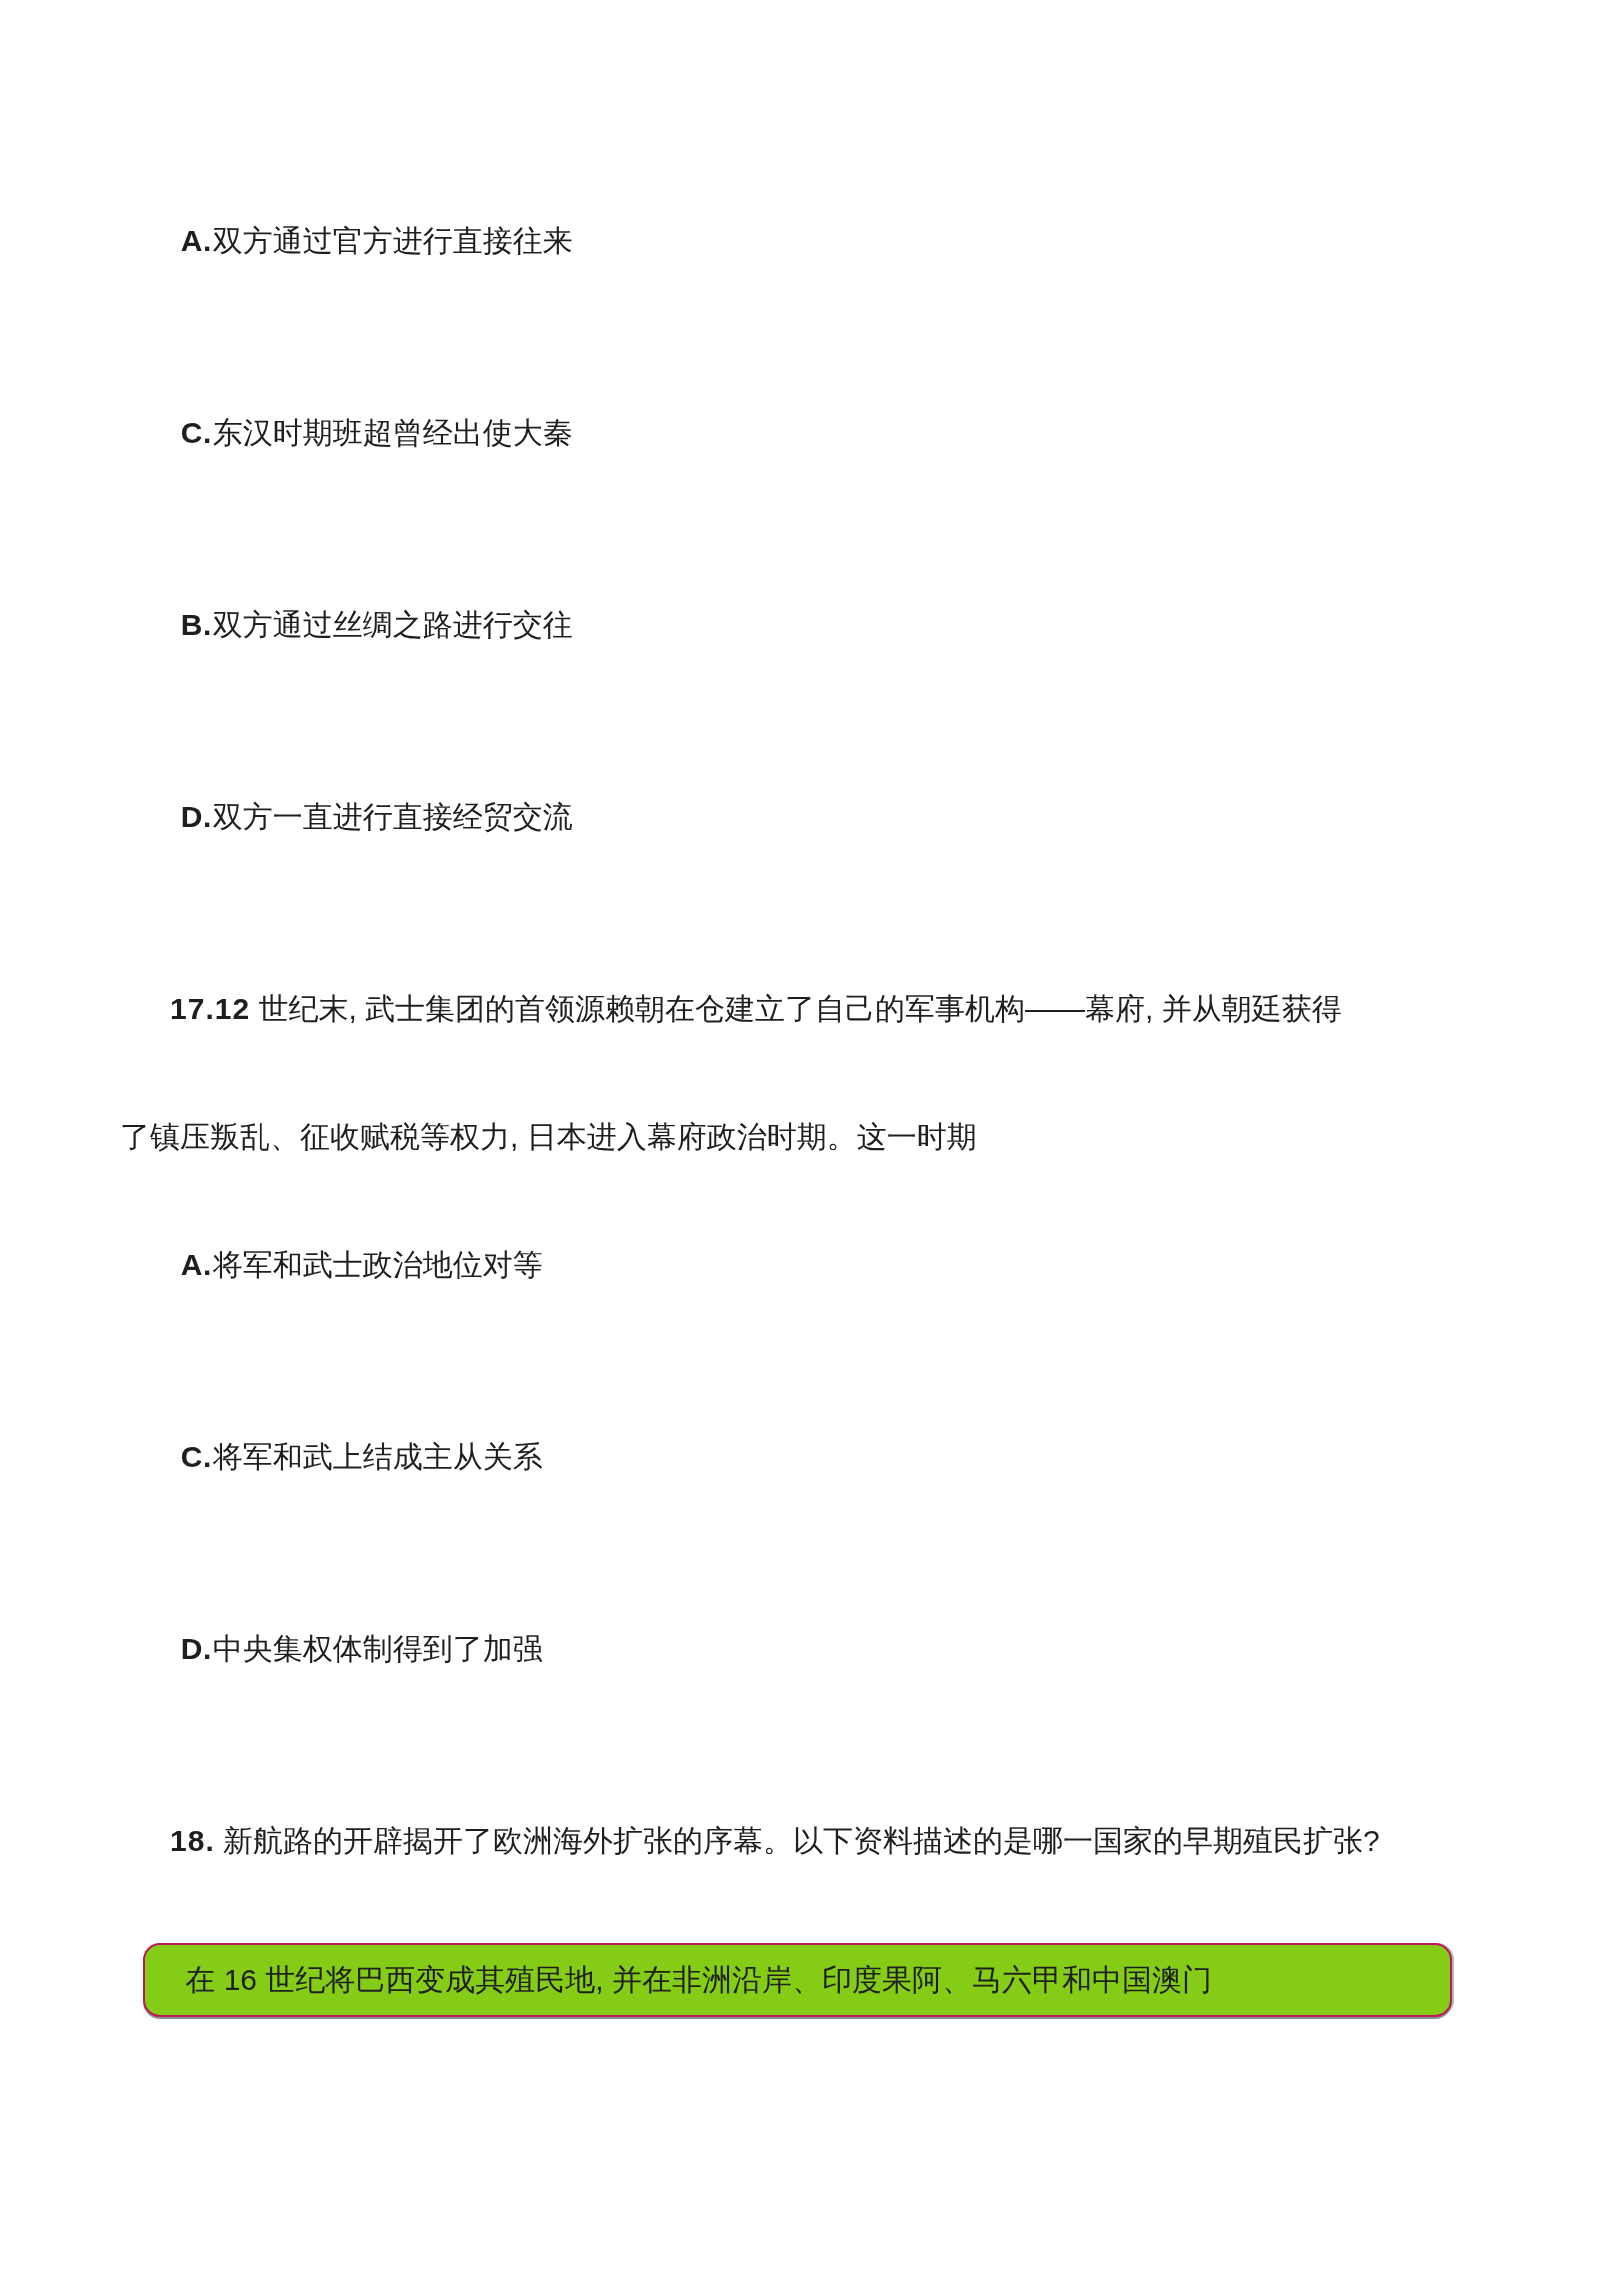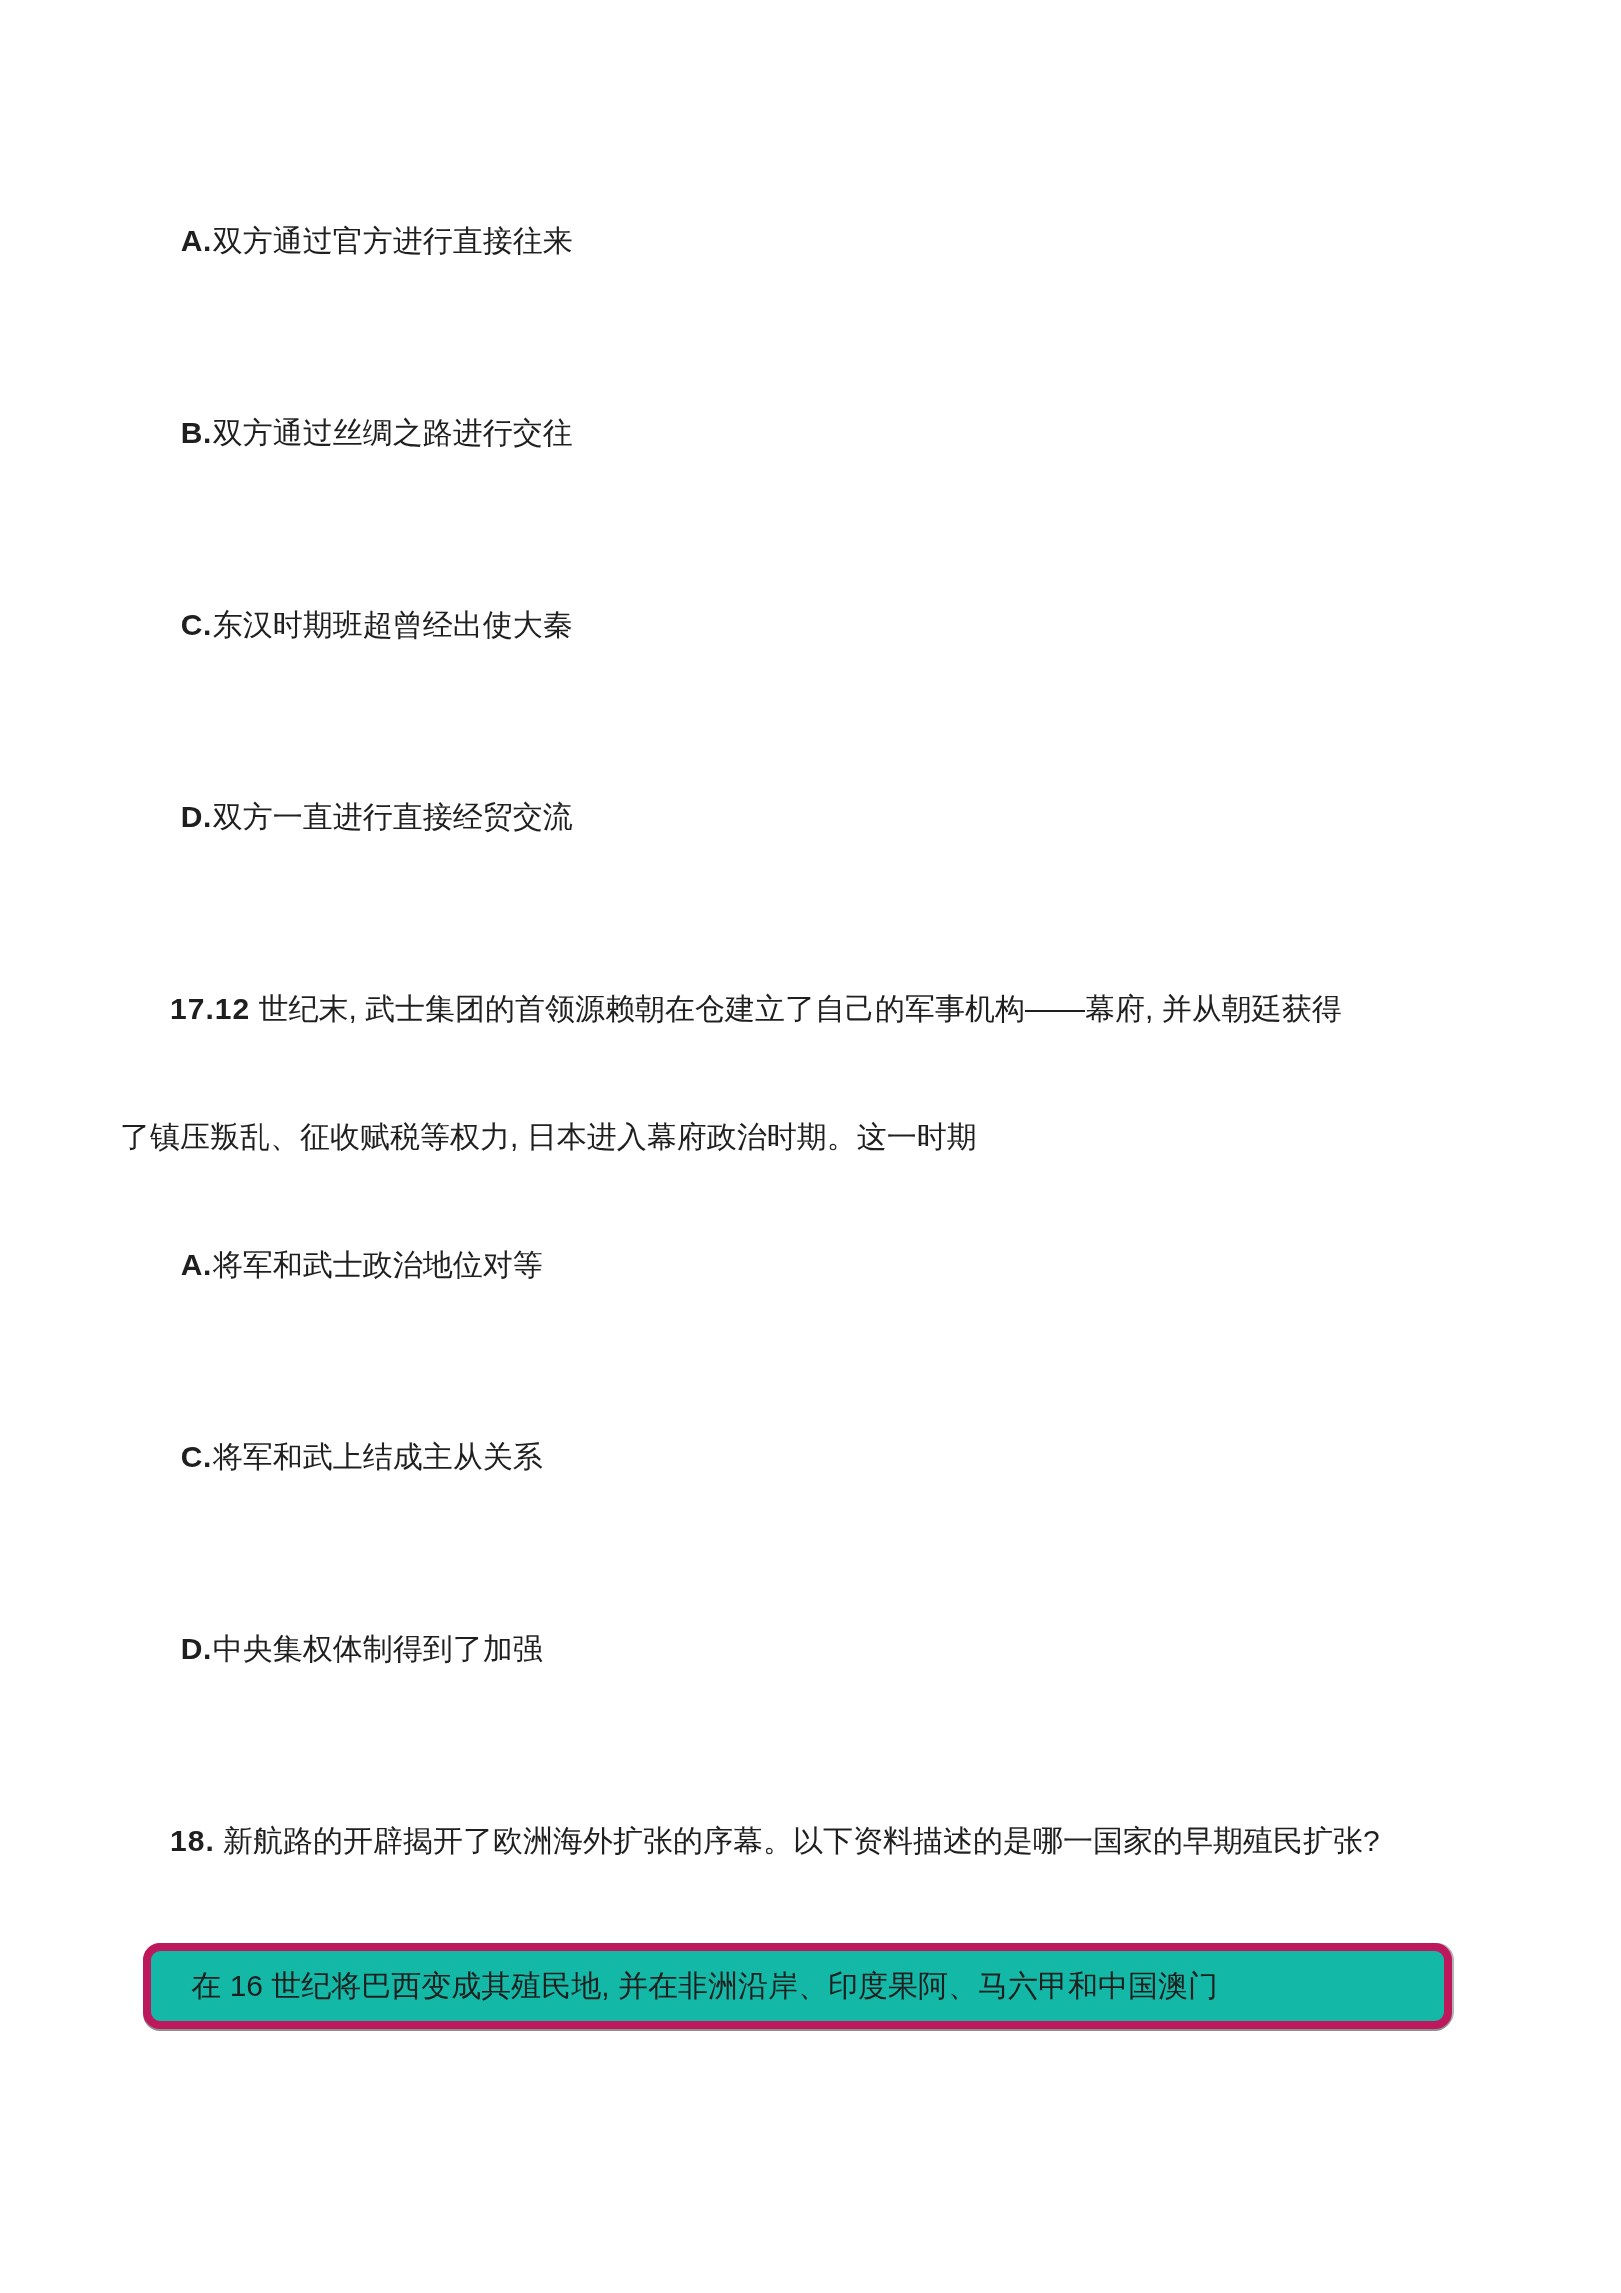--- a/index.html
+++ b/index.html
@@ -20,42 +20,42 @@
   .opt-label {
     display:inline-block;
     min-width:32px;
     font-weight:bold;
     letter-spacing:0.5px;
   }
   .opt-text { }
   .quote-box {
     width:1309px;
     margin:5.9px 0 0 22.5px;
-    border:8px solid #be185d;
+    border:2px solid #be185d;
     box-shadow:0 2px 0 #8f8f8f, 2px 0 0 #b5b5b5;
     padding:7.8px 15.7px 9.8px 11.8px;
-    background:#14b8a6;
+    background:#84cc16;
   }
   .quote-box .box-row { line-height:53px; white-space:pre-wrap; }
   .quote-box .box-row.indent { text-indent:29px; }
 </style>
 </head>
 <body>
 
 <div class="page">
 
   <section>
     <div class="opt">
       <span class="opt-label">A.</span><span class="opt-text">双方通过官方进行直接往来</span>
     </div>
     <div class="opt">
-      <span class="opt-label">B.</span><span class="opt-text">双方通过丝绸之路进行交往</span>
+      <span class="opt-label">C.</span><span class="opt-text">东汉时期班超曾经出使大秦</span>
     </div>
     <div class="opt">
-      <span class="opt-label">C.</span><span class="opt-text">东汉时期班超曾经出使大秦</span>
+      <span class="opt-label">B.</span><span class="opt-text">双方通过丝绸之路进行交往</span>
     </div>
     <div class="opt">
       <span class="opt-label">D.</span><span class="opt-text">双方一直进行直接经贸交流</span>
     </div>
   </section>
 
   <section>
     <div class="row stem">
       <span class="num">17.12</span><span> 世纪末, 武士集团的首领源赖朝在仓建立了自己的军事机构——幕府, 并从朝廷获得</span>
     </div>

